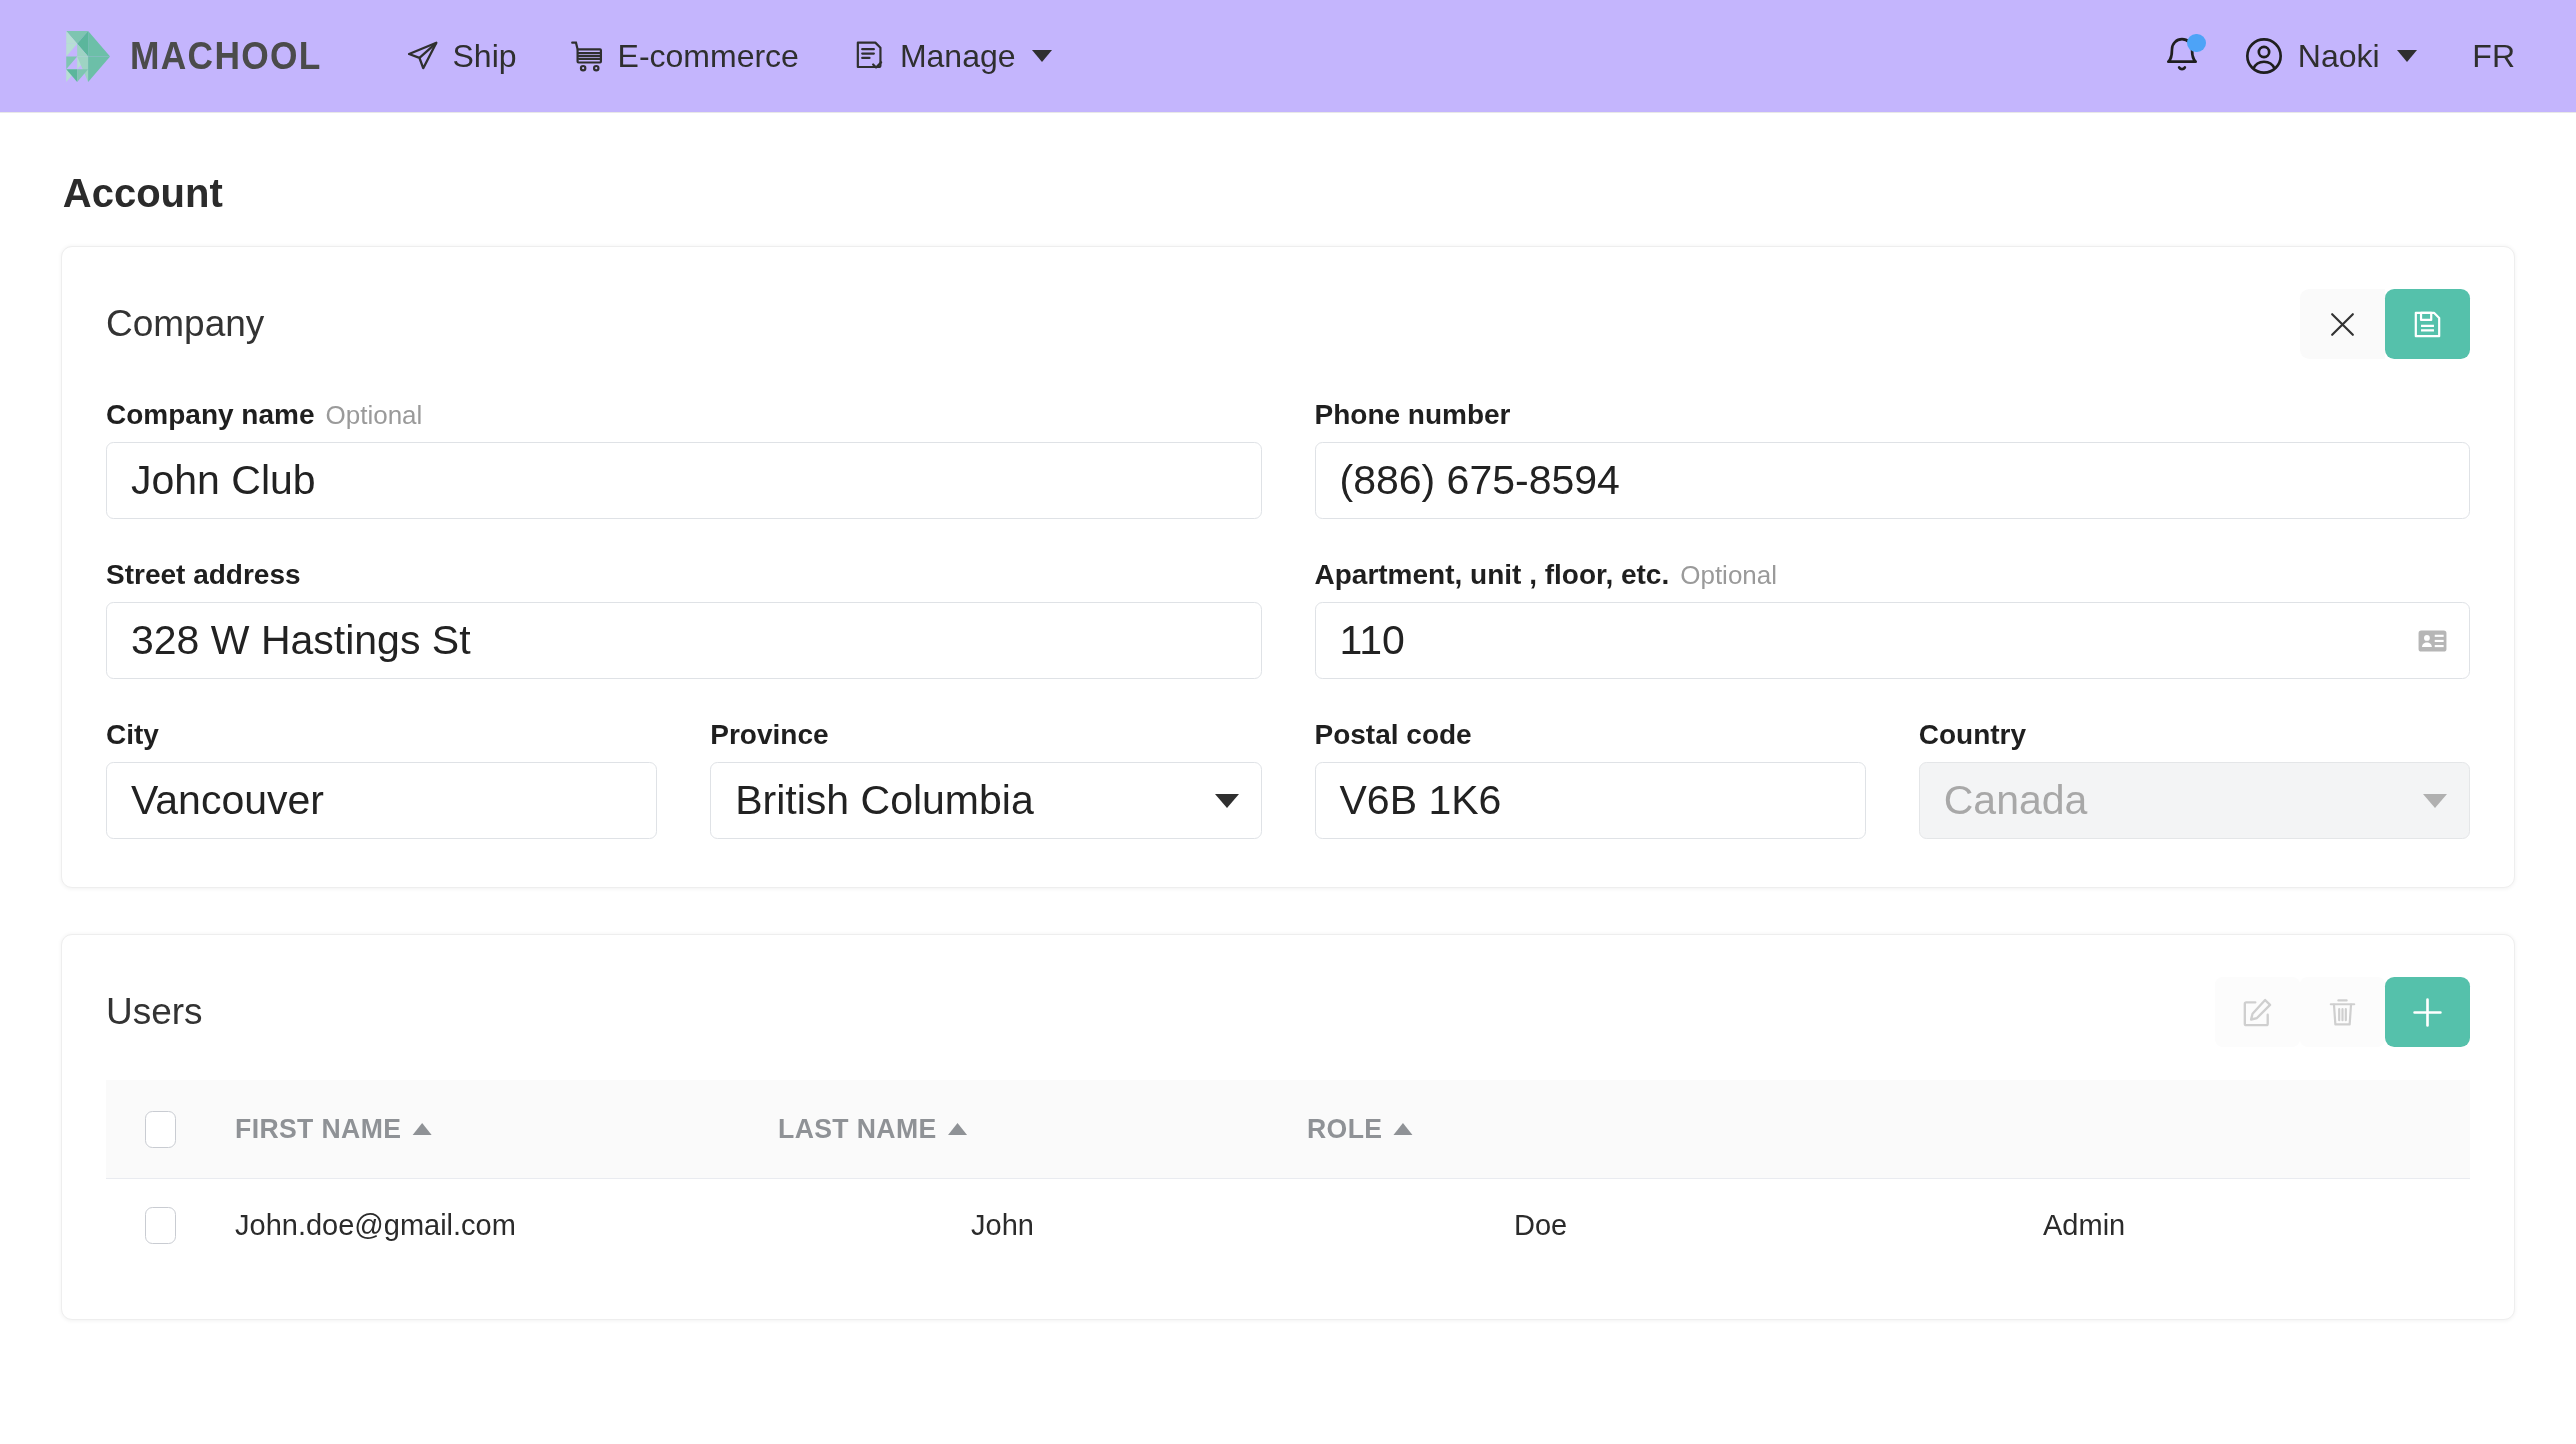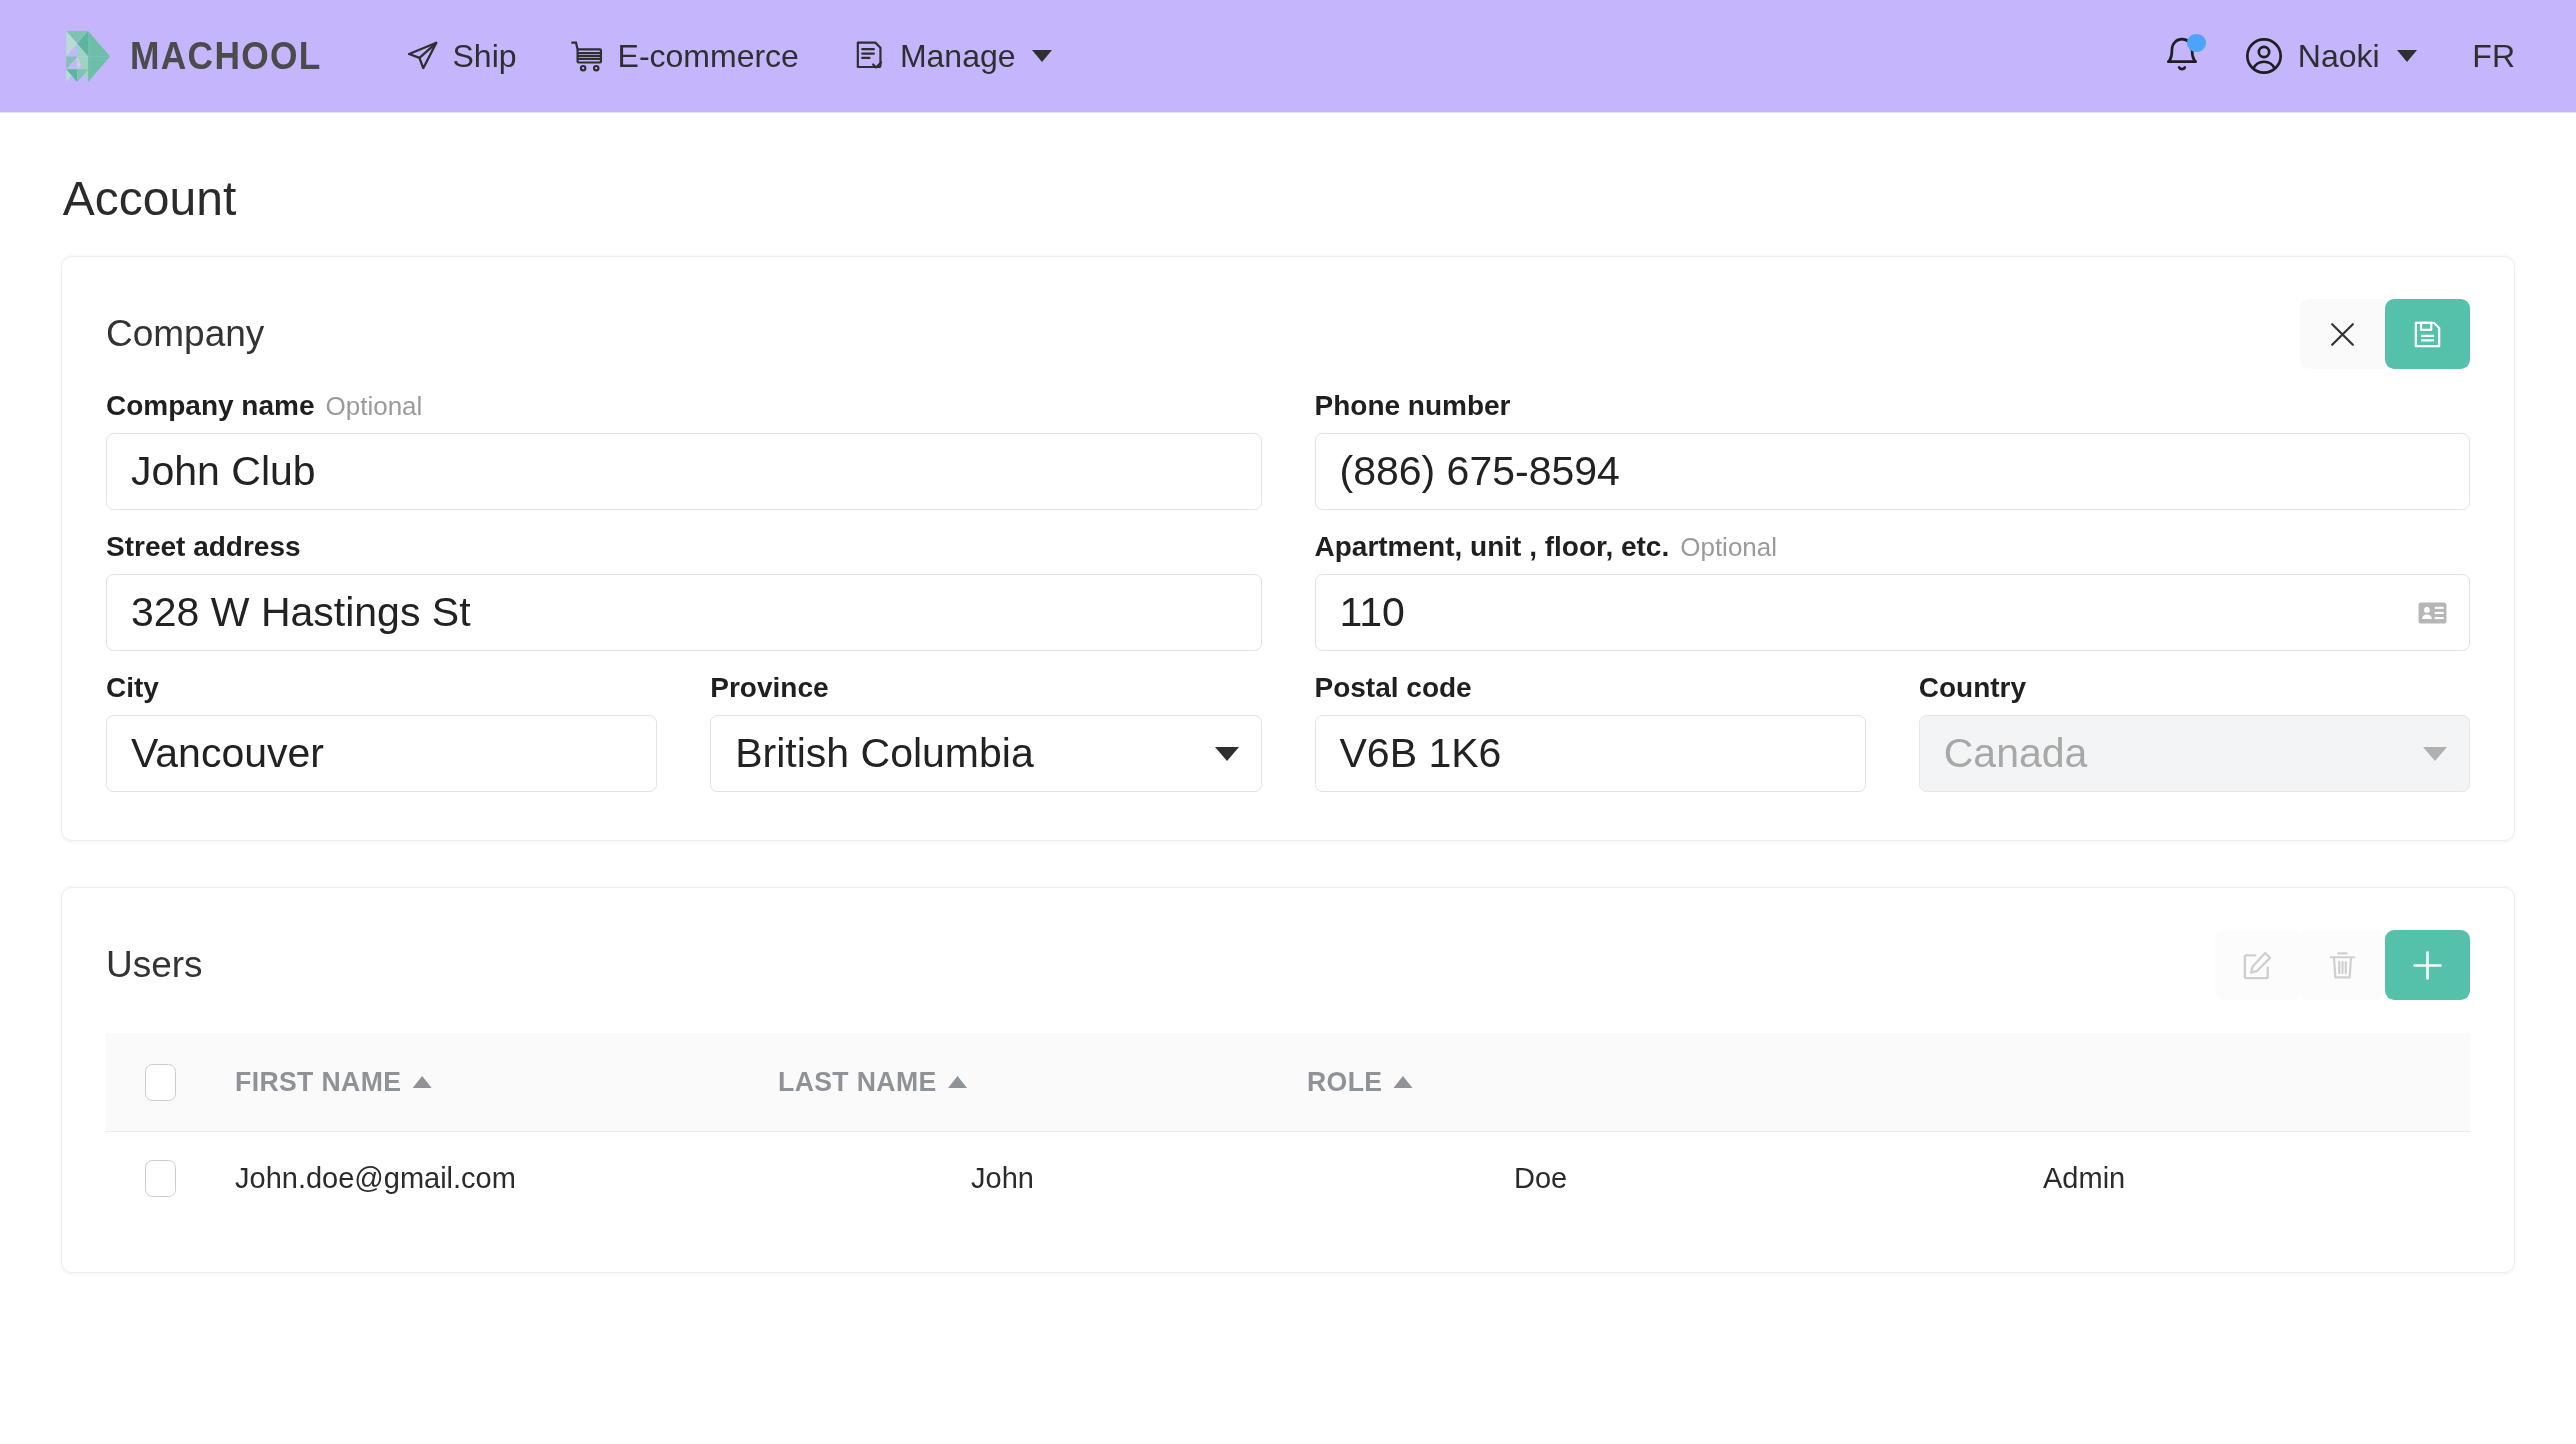--- a/index.html
+++ b/index.html
@@ -54,23 +54,23 @@
     width: 18.4px; height: 18.4px; border-radius: 50%;
     background: #4da3f7;
   }
   .user-menu { display: flex; align-items: center; gap: 14px; cursor: pointer; }
   .user-name { font-size: 32px; color: #2f2f2f; }
   .lang { font-size: 32px; color: #2f2f2f; cursor: pointer; margin-left: 13px; }
 
   
   .page { padding: 0 61px; }
   .page-title {
-    font-size: 48px;
+    font-size: 40px;
     color: #2b2b2b;
-    font-weight: 400;
+    font-weight: 700;
     margin: 58px 0 30px 1.8px;
   }
 
   
   .card {
     background: #ffffff;
     border: 0.9px solid #eeeeee;
     border-radius: 11px;
     box-shadow: 0 0.9px 4.6px rgba(0,0,0,0.055);
     padding: 0 44px 48px 44px;
@@ -97,21 +97,21 @@
   }
   .btn-save {
     background: #55c1ab;
     border-radius: 9.2px;
     width: 85px;
   }
   .btn-ghost { background: #fcfcfc; border-radius: 7.4px; width: 85px; }
   .btn-add { background: #55c1ab; border-radius: 9.2px; width: 85px; }
 
   
-  .form-row { display: flex; gap: 53px; margin-top: 21px; }
+  .form-row { display: flex; gap: 53px; margin-top: 40px; }
   .field { display: flex; flex-direction: column; }
   .field-label {
     font-size: 28px;
     color: #1f1f1f;
     font-weight: 700;
     margin-bottom: 11px;
     display: flex; align-items: baseline; gap: 11px;
     white-space: nowrap;
   }
   .field-optional { font-size: 26px; color: #9a9a9a; font-weight: 400; }

